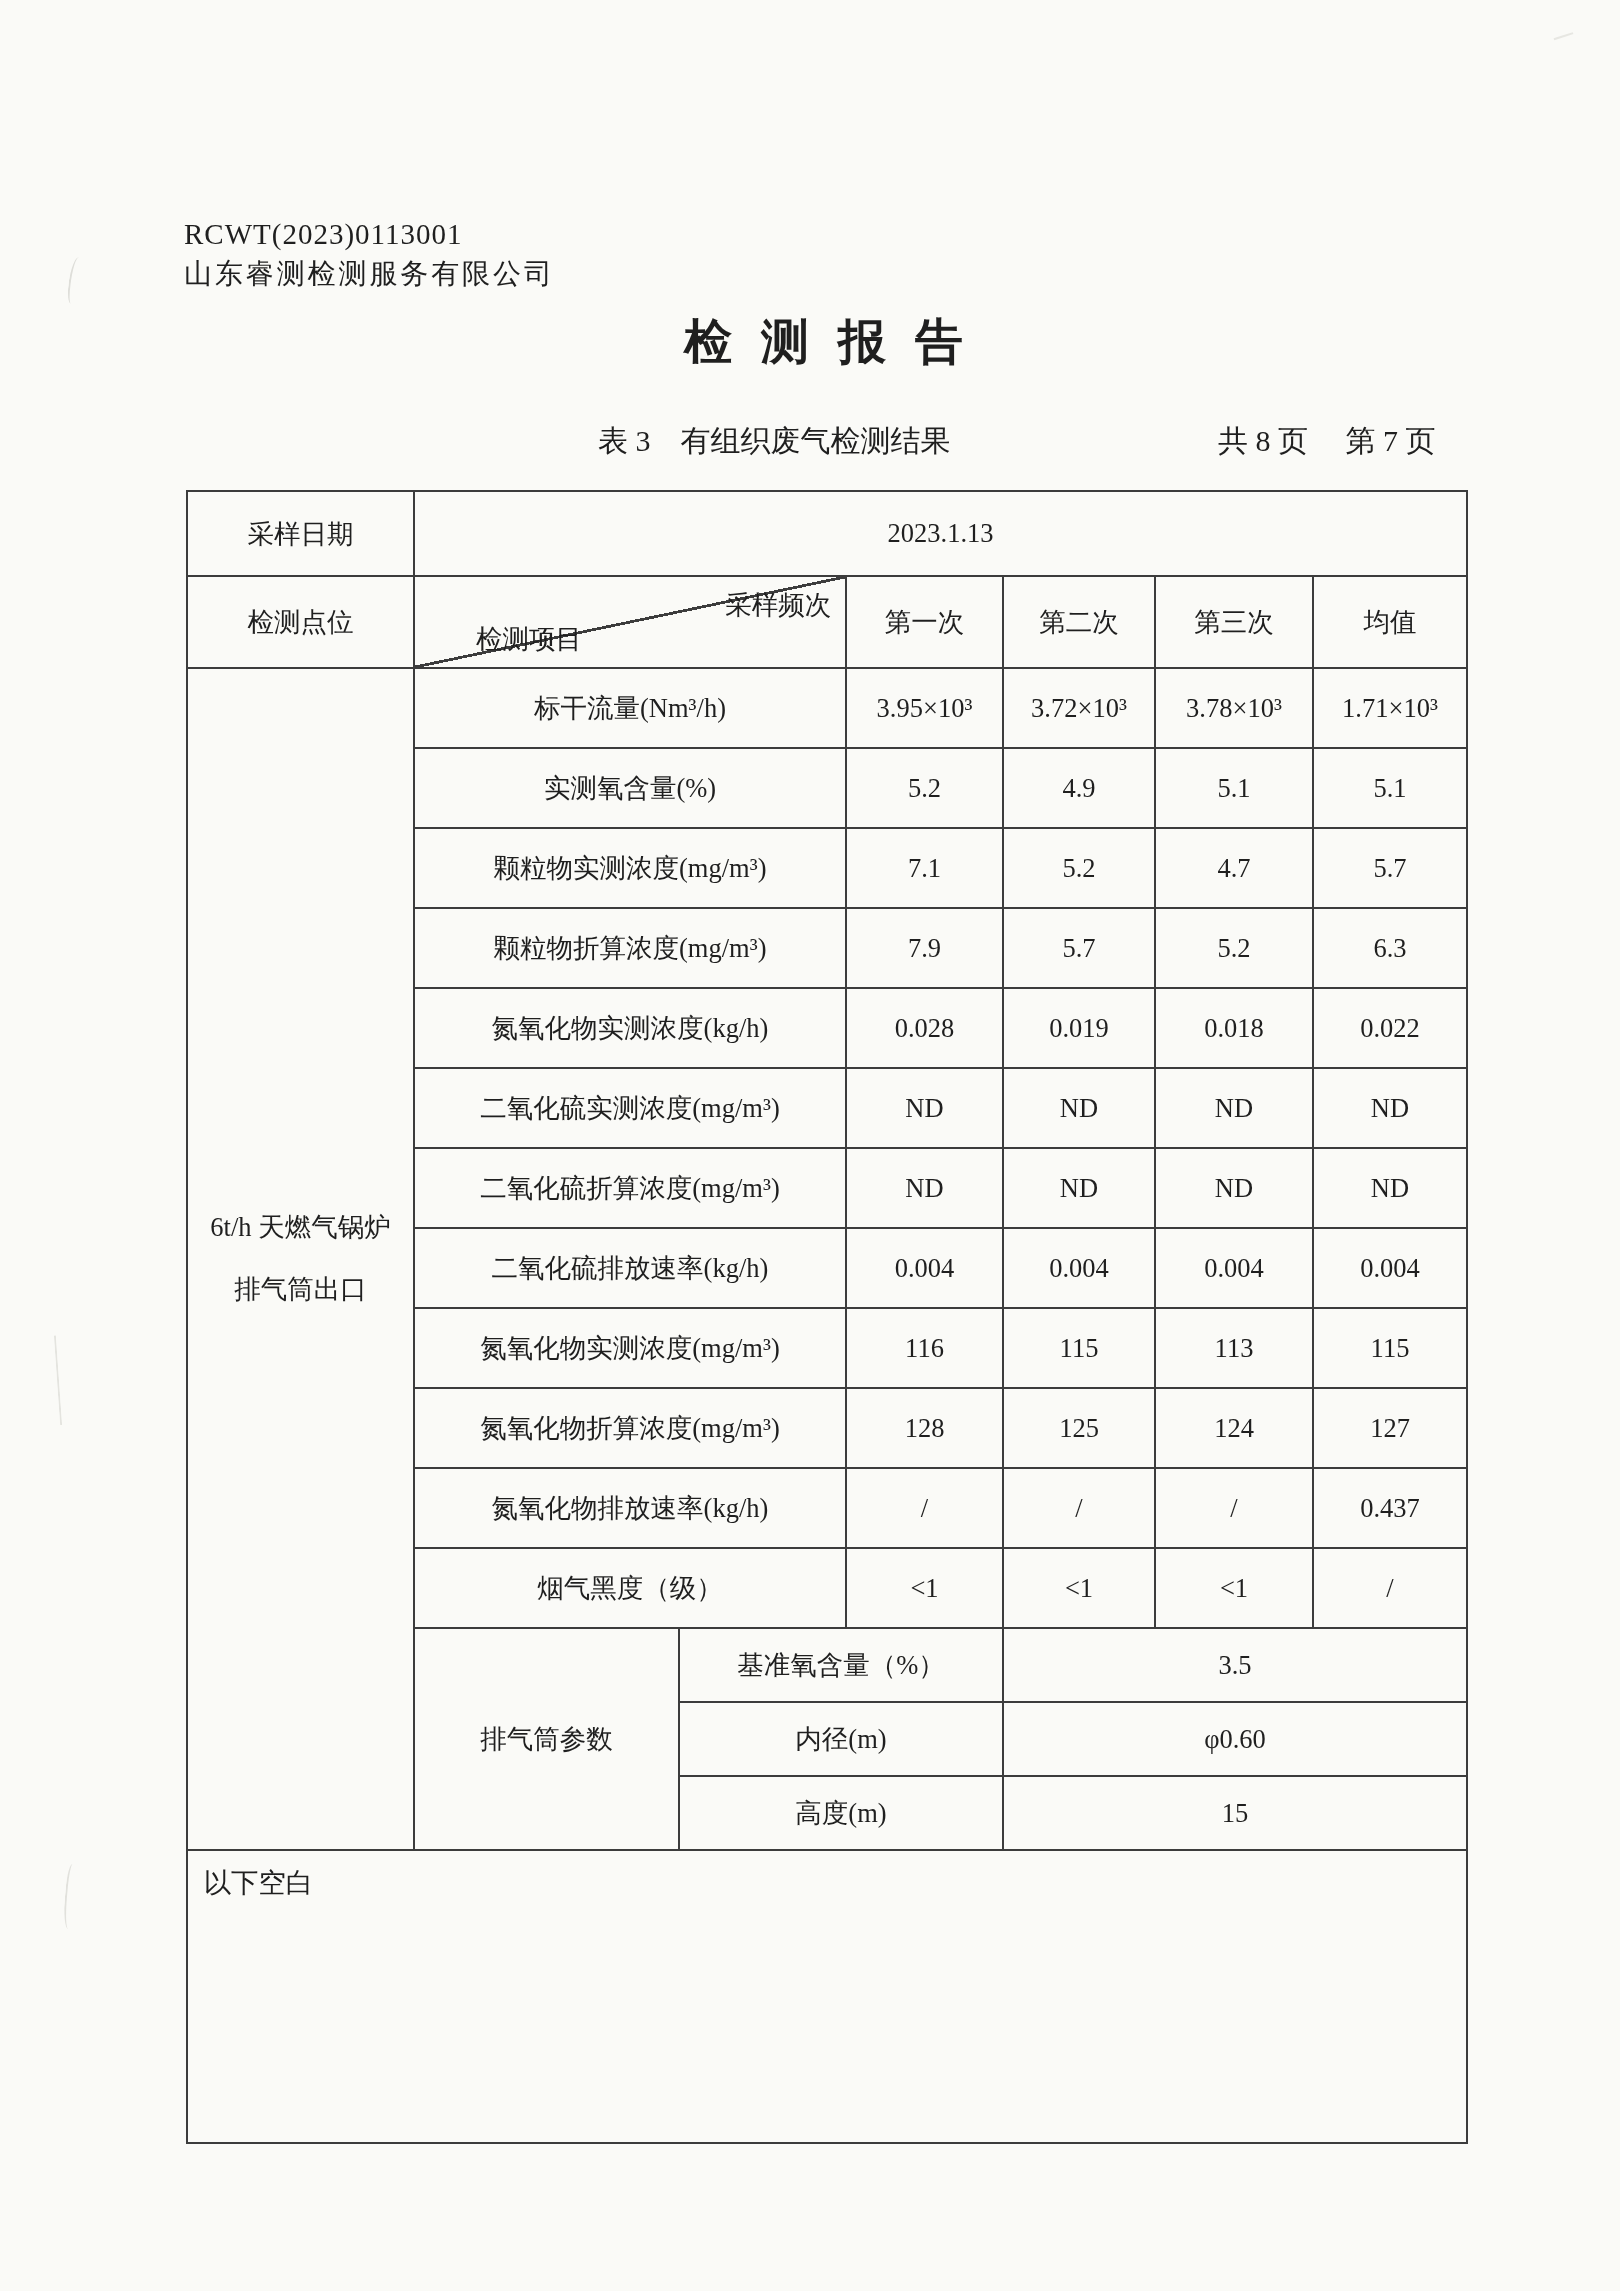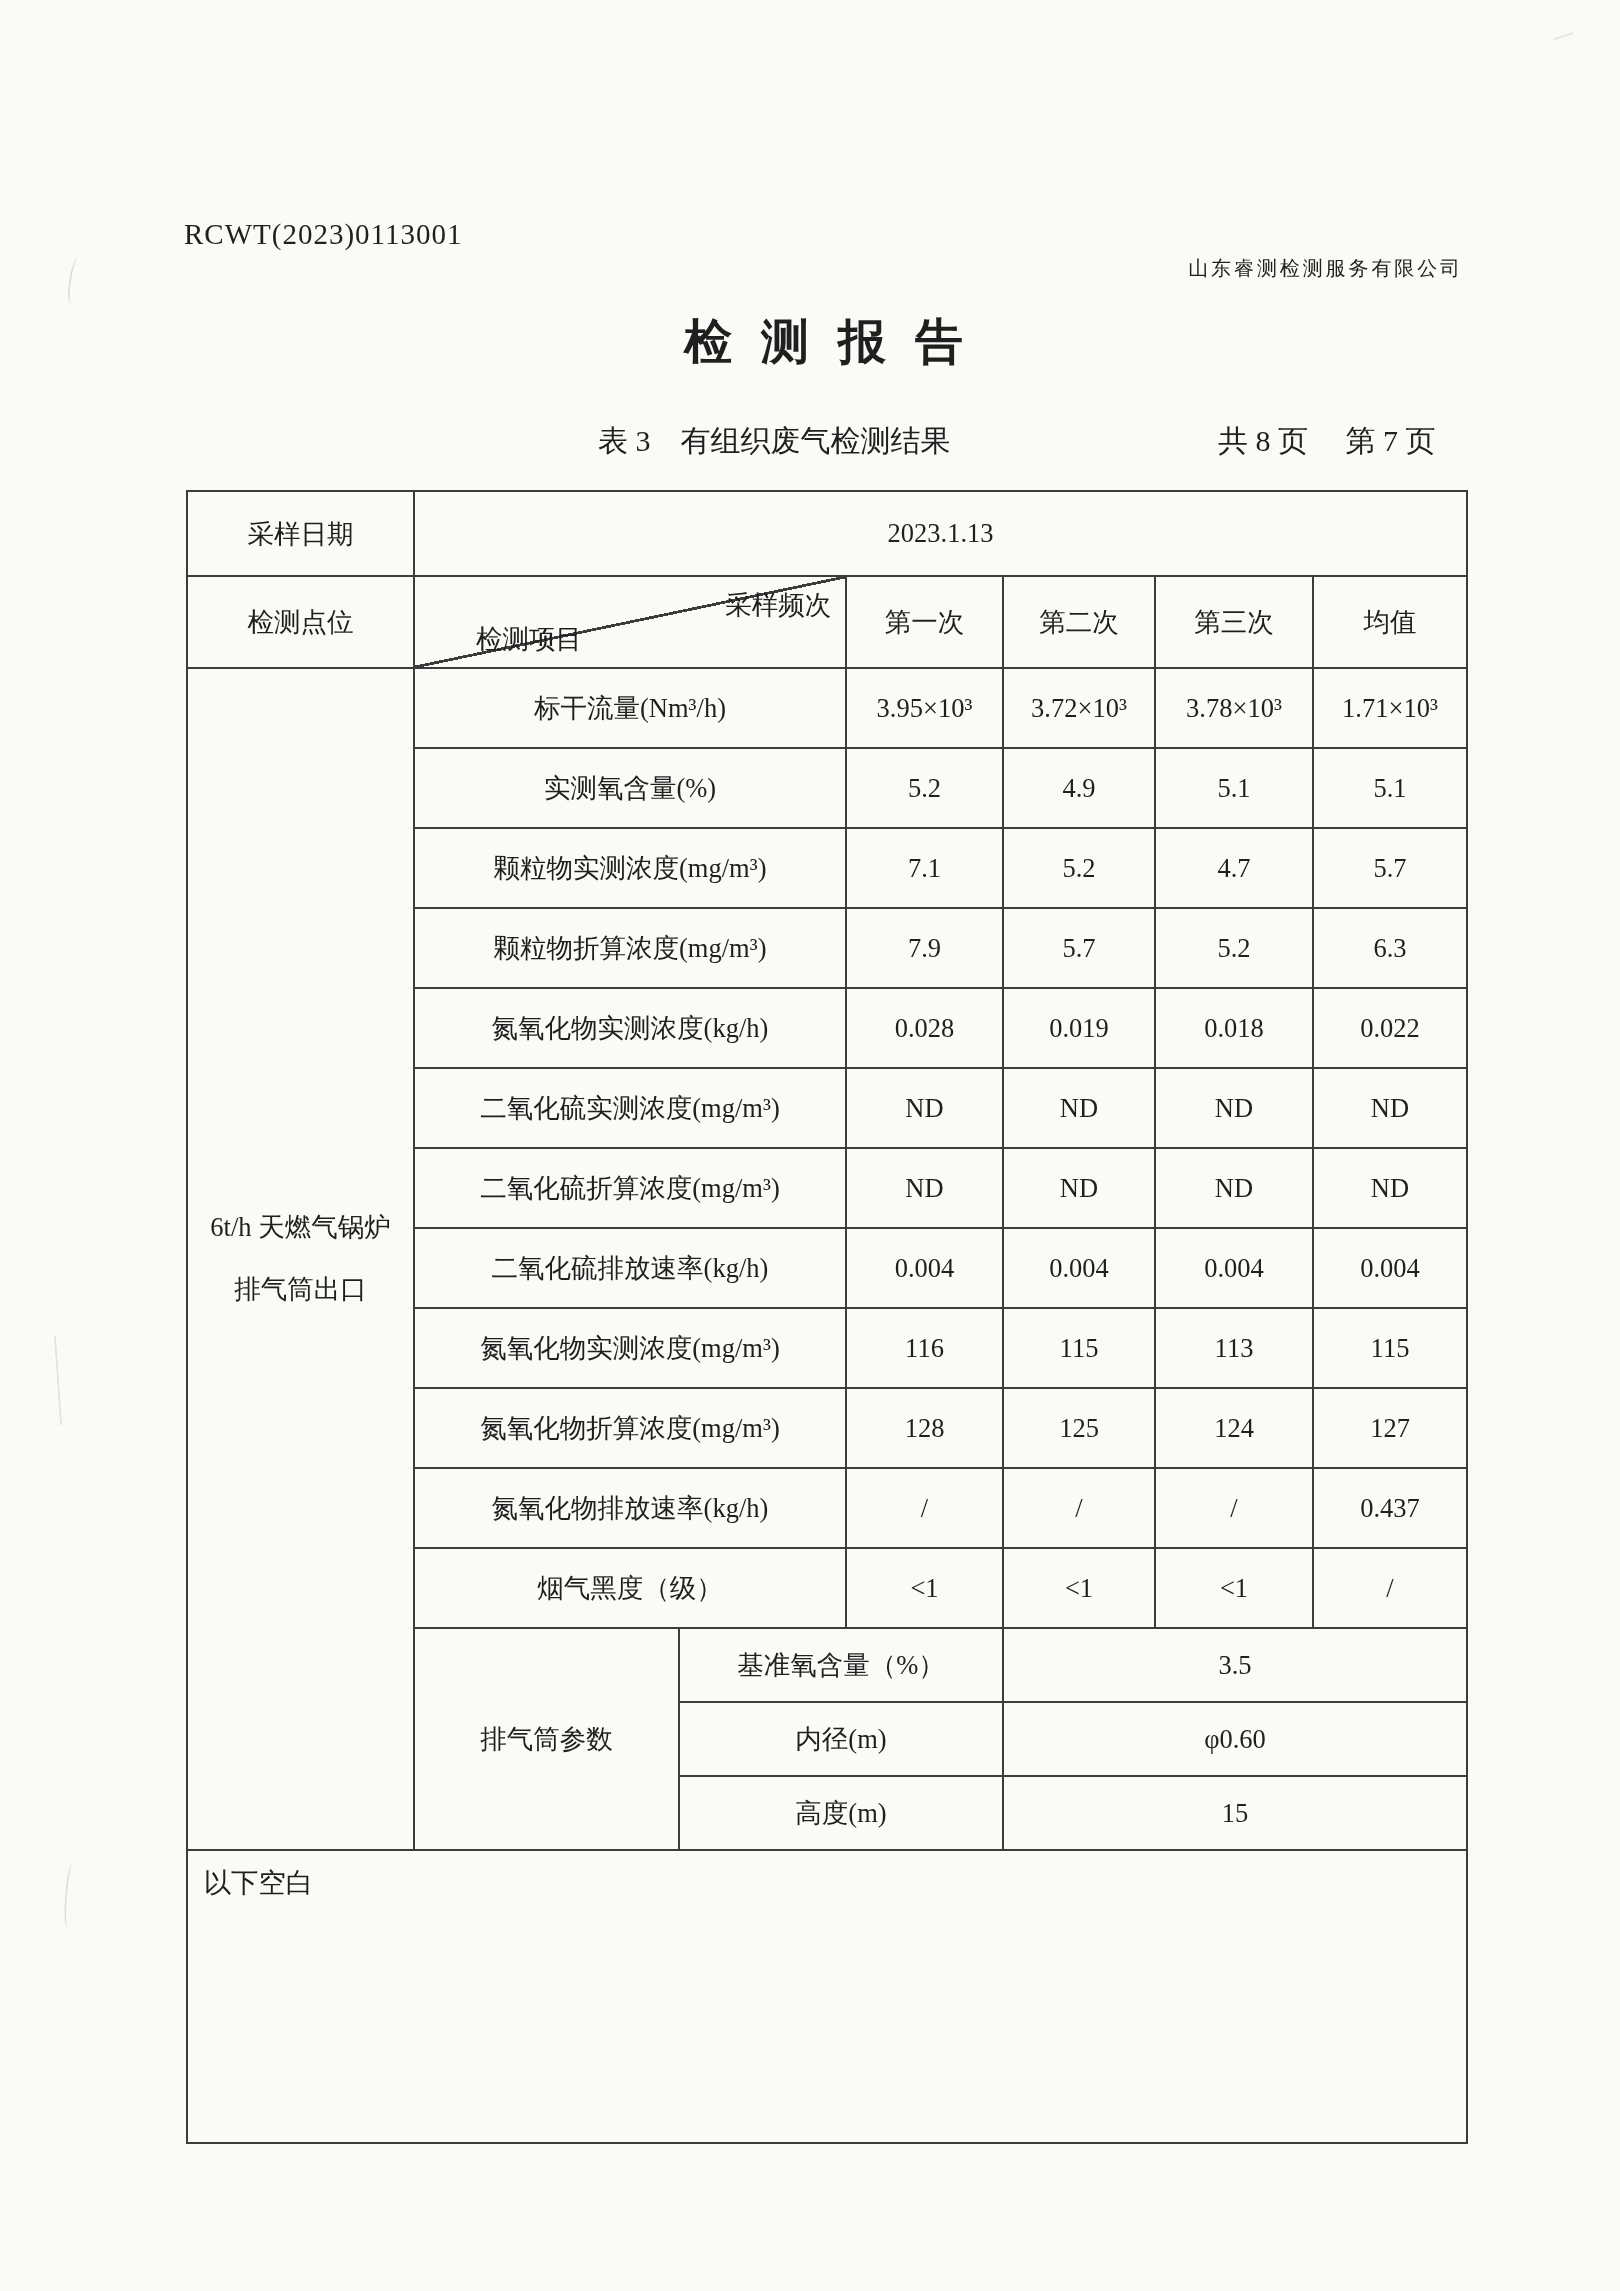--- a/index.html
+++ b/index.html
@@ -13,21 +13,21 @@
   }
   .page { position:absolute; inset:0; }
 
   
   .report-no {
     position:absolute; top:206px; left:184px; width:1279px;
     font-size:29px; letter-spacing:1px;margin-top:12px;
   }
   .company {
     position:absolute; top:255px; left:184px; width:1279px;
-    text-align:right; font-size:20px; letter-spacing:2.9px;
+    text-align:left; font-size:28px; letter-spacing:2.9px;
   }
   .title {
     position:absolute; top:310px; left:184px; width:1279px;
     text-align:center; font-size:48px; font-weight:bold;
     letter-spacing:29px; text-indent:29px;
   }
   .caption-row { position:absolute; top:421px; left:184px; width:1279px; height:43px; }
   .caption   { position:absolute; left:414px; top:0; font-size:30px; }
   .pagination{ position:absolute; right:27.4px; top:0; font-size:30px; }
 

